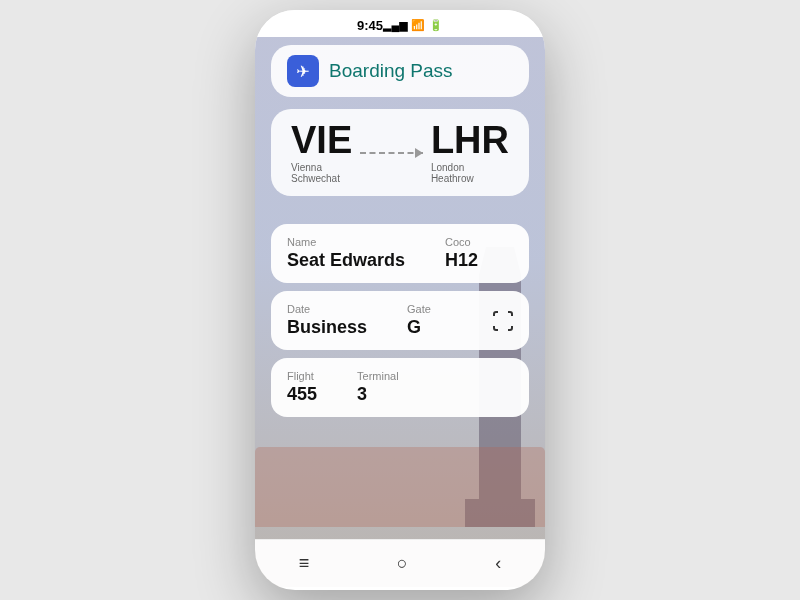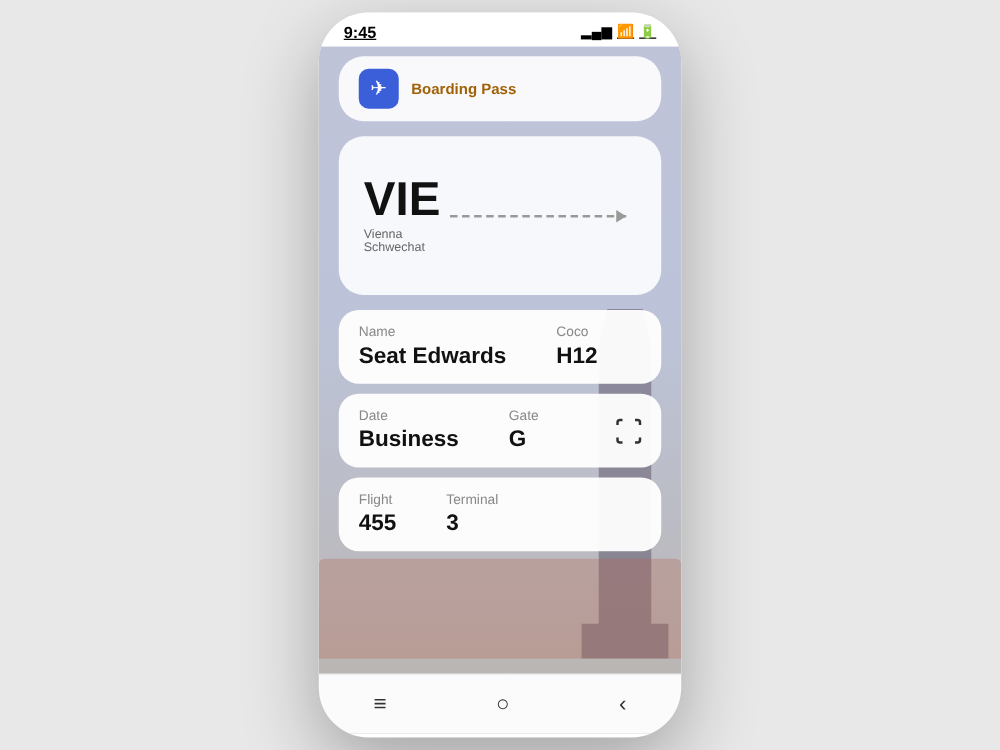--- a/index.html
+++ b/index.html
@@ -20,27 +20,26 @@
       height: 580px;
       background: #fff;
       border-radius: 40px;
       overflow: hidden;
       position: relative;
       box-shadow: 0 20px 60px rgba(0,0,0,0.3);
     }
 
     .status-bar {
       display: flex;
-      justify-content: space-between;
+      justify-content: center;
       align-items: center;
       padding: 8px 20px 4px;
       background: rgba(255,255,255,0.9);
       position: relative;
       z-index: 10;
-      text-decoration: underline;
     }
 
     .status-time {
       font-size: 13px;
       font-weight: 600;
       color: #000;
     }
 
     .status-icons {
       display: flex;
@@ -114,30 +113,30 @@
       background: #3a5fd9;
       border-radius: 8px;
       display: flex;
       align-items: center;
       justify-content: center;
       color: white;
       font-size: 16px;
     }
 
     .header-title {
-      font-size: 12px;
-      font-weight: 700;
-      color: #a16207;
+      font-size: 19px;
+      font-weight: 400;
+      color: #0f766e;
     }
 
     .route-card {
       background: rgba(255,255,255,0.88);
       border-radius: 20px;
-      padding: 32px 20px;
-      margin-bottom: 12px;
+      padding: 12px 20px;
+      margin-bottom: 28px;
       display: flex;
       align-items: center;
       justify-content: space-between;
     }
 
     .airport-code {
       font-size: 38px;
       font-weight: 900;
       color: #111;
       line-height: 1;
@@ -277,20 +276,27 @@
             <span>Vienna</span><br>
             <span>Schwechat</span>
           </div>
         </div>
 
         <div class="route-arrow">
           <div class="dashed-line"></div>
           <div class="arrow-head"></div>
         </div>
 
+        <div class="airport-destination">
+          <div class="airport-code">LHR</div>
+          <div class="airport-name">
+            <span>London</span><br>
+            <span>Heathrow</span>
+          </div>
+        </div>
       </div>
 
       <div class="info-cards">
 
         <div class="info-card">
           <div class="info-row">
             <div class="info-field">
               <span class="field-label">Name</span>
               <span class="field-value">Seat Edwards</span>
             </div>

